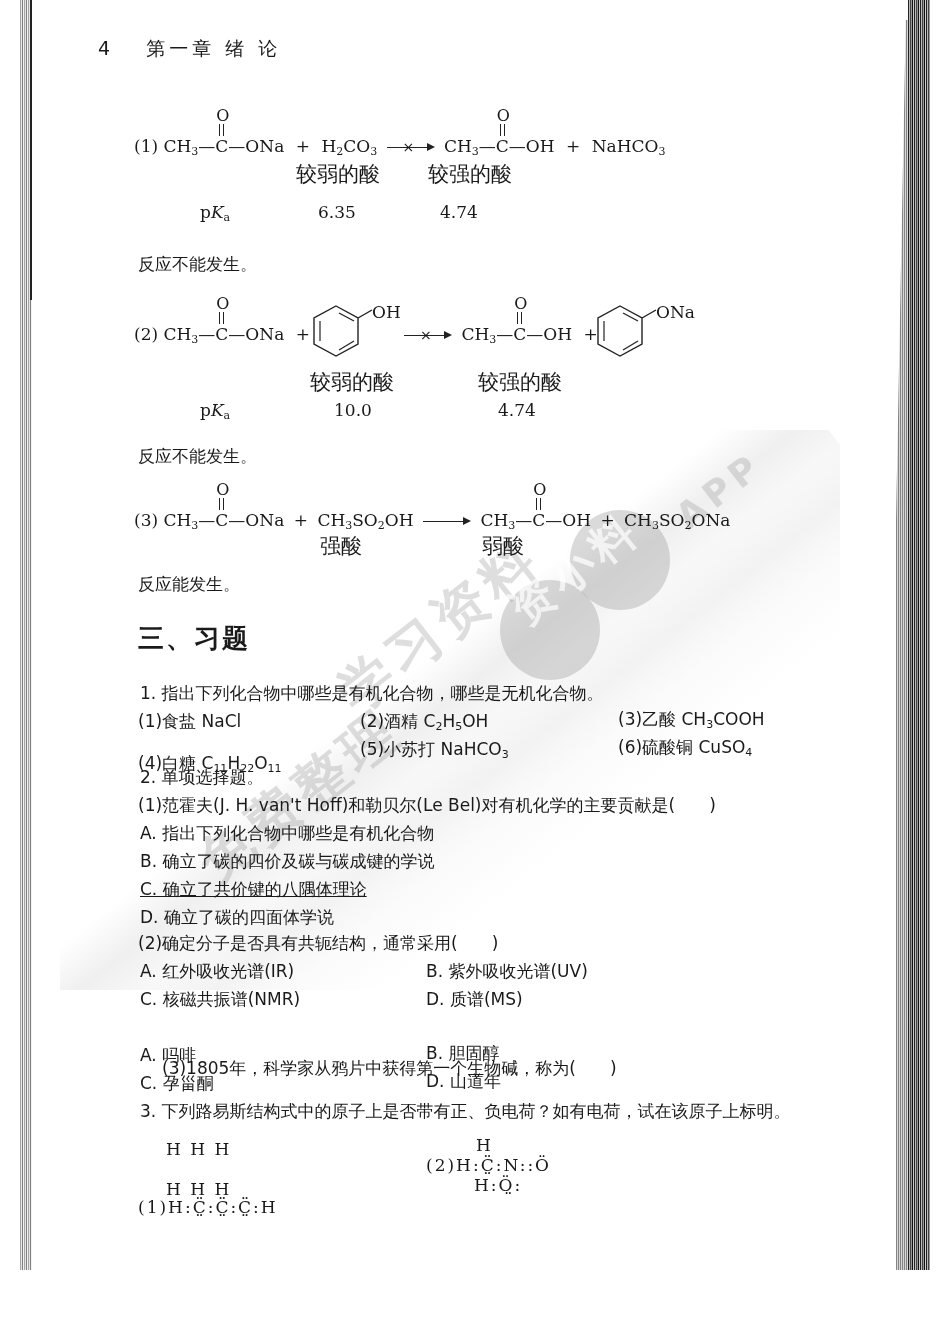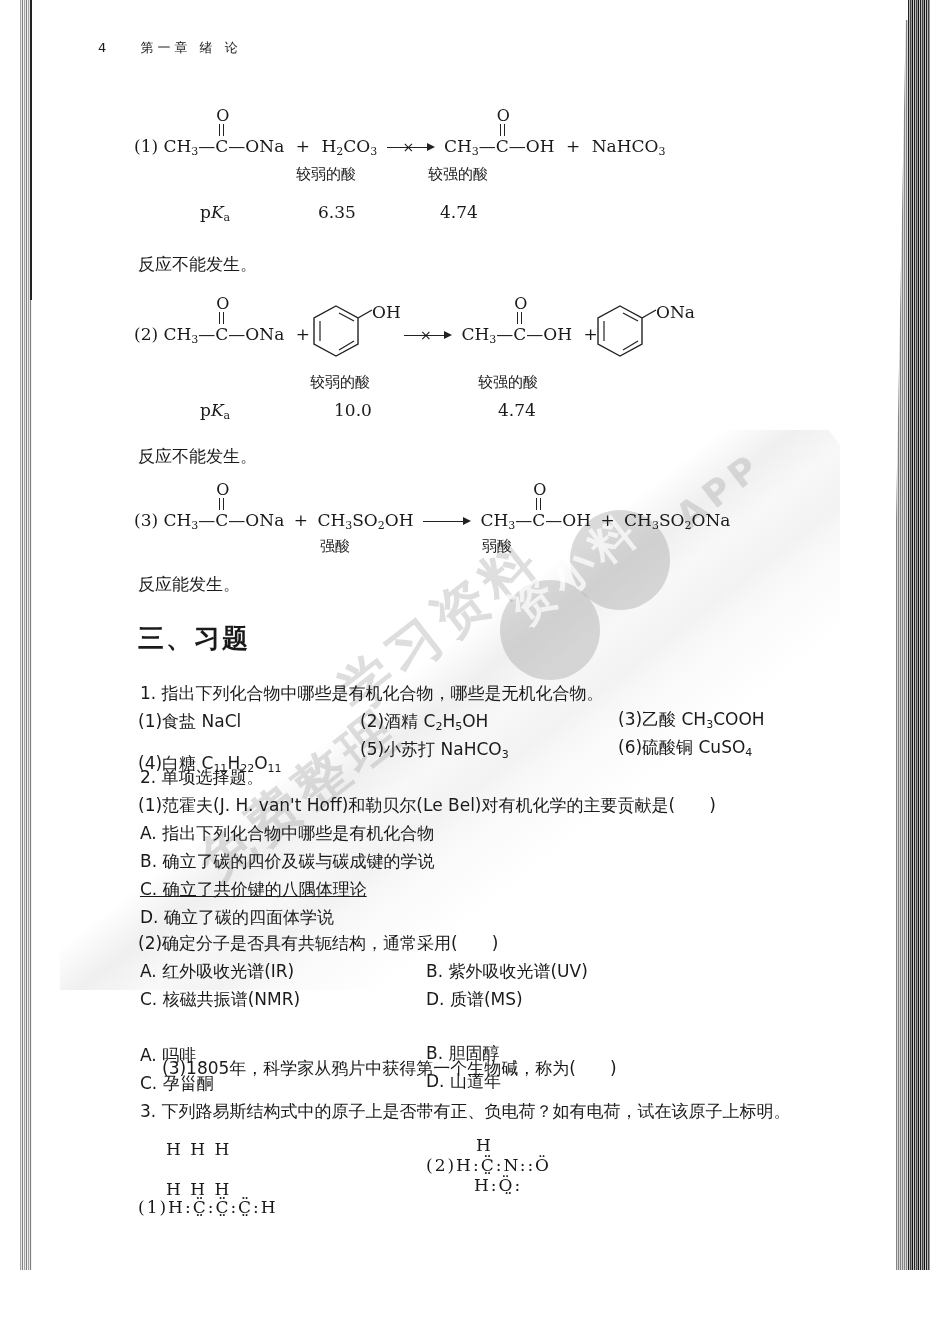--- a/index.html
+++ b/index.html
@@ -38,35 +38,35 @@
     position:absolute; font-family:"DejaVu Sans","Liberation Sans",sans-serif;
     font-weight:bold; color:rgba(160,160,160,.35); font-size:54px; letter-spacing:6px;
     transform:rotate(-38deg); white-space:nowrap;
   }
   .wm-circle {
     position:absolute; width:100px; height:100px; border-radius:50%;
     background:rgba(150,150,150,.35);
   }
   .t { position:absolute; white-space:nowrap; font-size:17px; line-height:20px; }
   .cjk { font-family:"DejaVu Sans","Liberation Sans",sans-serif; }
-  .running-head { left:98px; top:38px; font-size:13px; }
+  .running-head { left:98px; top:38px; font-size:19px; }
   .running-head .num { margin-right:30px; }
   .running-head .ch { letter-spacing:4px; }
   sub { font-size:11px; vertical-align:-3px; line-height:0; }
   .carbonyl { position:relative; display:inline-block; }
   .carbonyl .o { position:absolute; left:1px; top:-30px; font-size:16px; }
   .carbonyl .dbl { position:absolute; left:4px; top:-12px; width:5px; height:12px;
     border-left:1px solid #222; border-right:1px solid #222; box-sizing:border-box; }
   .arrow-x { display:inline-block; position:relative; width:48px; height:2px; vertical-align:middle; margin:0 4px; }
   .arrow-x .line { position:absolute; left:0; top:0; width:44px; height:1px; background:#222; }
   .arrow-x .head { position:absolute; right:0; top:-4px; width:0; height:0;
     border-left:8px solid #222; border-top:4px solid transparent; border-bottom:4px solid transparent; }
   .arrow-x .cross { position:absolute; left:16px; top:-8px; font-size:14px; line-height:16px; font-family:"DejaVu Sans",sans-serif; }
   .benzene { position:absolute; }
-  .label { font-size:15px; }
+  .label { font-size:21px; }
   .section-title { font-size:26px; font-weight:bold; letter-spacing:2px; }
   .q { font-size:17px;text-align:center; }
   .lewis { font-size:17px; line-height:18px; letter-spacing:2px; }
 </style>
 </head>
 <body>
 
 <div class="page">
 
   <div class="edge-left"></div>

